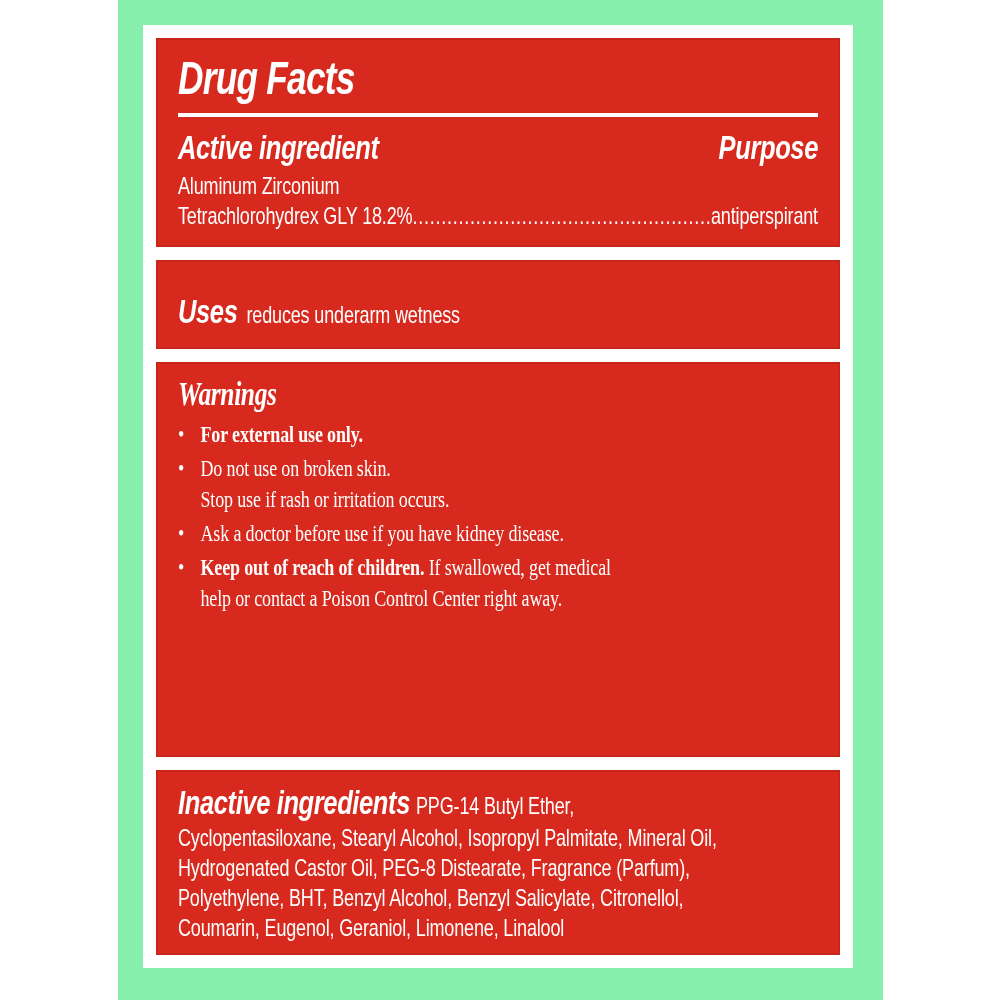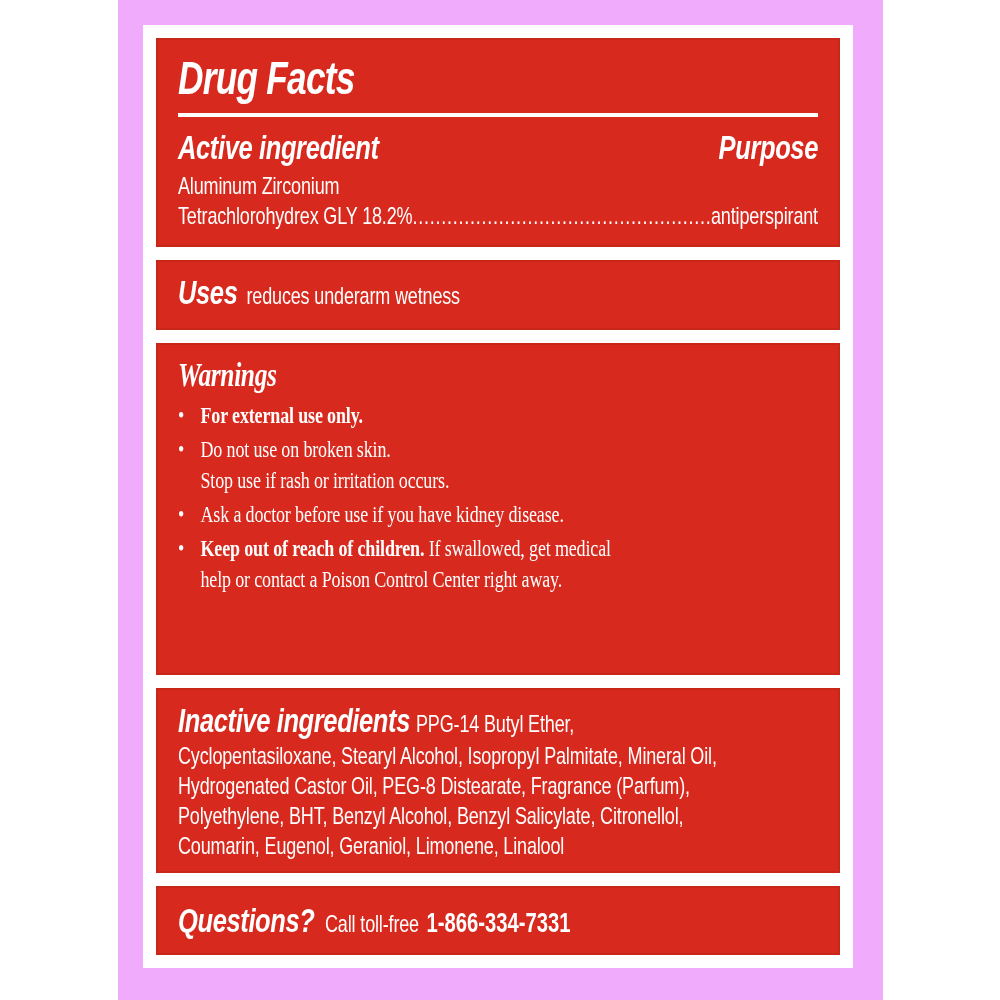--- a/index.html
+++ b/index.html
@@ -2,21 +2,21 @@
 <html><head>
 <meta charset="utf-8">
 <style>
   html,body{margin:0;padding:0;}
   .page{
     width:1000px;height:1000px;position:relative;background:#ffffff;
     font-family:"Liberation Sans","DejaVu Sans",sans-serif;overflow:hidden;
   }
   .label{
     position:absolute;left:118px;top:0;width:765px;height:1000px;
-    background:#f0abfc;box-sizing:border-box;padding:25px 30px 32px 25px;
+    background:#86efac;box-sizing:border-box;padding:25px 30px 32px 25px;
   }
   .inner{
     background:#ffffff;height:100%;box-sizing:border-box;padding:13px;
     display:flex;flex-direction:column;gap:13px;overflow:hidden;
   }
   .panel{
     background:#d7291d;color:#ffffff;border:2px solid #b924168c;
     padding:10px 20px;flex-shrink:0;overflow:hidden;box-sizing:border-box;
   }
   .grow{flex-grow:1;font-family:Liberation Serif, serif;}
@@ -38,21 +38,21 @@
   .leader .dots{flex:1 1 0;overflow:hidden;white-space:nowrap;letter-spacing:1px;}
   .leader .left,.leader .right{white-space:nowrap;}
   .inline-h{margin-right:12px;}
   .bullet{display:flex;margin-top:3px;}
   .bullet .dot{flex:0 0 30px;font-size:24px;line-height:31px;}
   .bullet .btext{flex:1;font-size:24px;line-height:31px;letter-spacing:-0.2px;}
   .warn-head{margin-bottom:4px;}
   b{font-weight:bold;}
   .phone{font-weight:bold;font-size:27px;margin-left:10px;white-space:nowrap;}
   .qs-text{margin-left:14px;}
-  .pad-tall{padding-top:10px;padding-bottom:15px;}
+  .pad-tall{padding-top:29px;padding-bottom:15px;}
 </style>
 </head>
 <body>
 
 <div class="page">
   <div class="label">
     <div class="inner">
 
       <section class="panel" style="padding-bottom:14px;">
         <div class="condense">
@@ -121,21 +121,16 @@
           <div class="bline">
             <span class="h2" style="margin-right:8px;">Inactive ingredients</span><span class="bodytext">PPG-14 Butyl Ether,</span>
           </div>
           <div class="bodytext bline">Cyclopentasiloxane, Stearyl Alcohol, Isopropyl Palmitate, Mineral Oil,</div>
           <div class="bodytext bline">Hydrogenated Castor Oil, PEG-8 Distearate, Fragrance (Parfum),</div>
           <div class="bodytext bline">Polyethylene, BHT, Benzyl Alcohol, Benzyl Salicylate, Citronellol,</div>
           <div class="bodytext bline">Coumarin, Eugenol, Geraniol, Limonene, Linalool</div>
         </div>
       </section>
 
-      <section class="panel" style="padding-top:12px;padding-bottom:12px;">
-        <div class="condense">
-          <span class="h2">Questions?</span><span class="bodytext qs-text">Call toll-free</span><span class="phone">1-866-334-7331</span>
-        </div>
-      </section>
 
     </div>
   </div>
 </div>
 
 </body></html>

